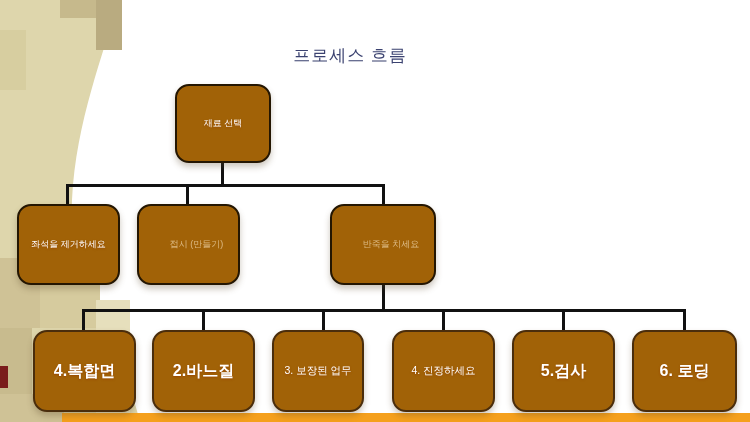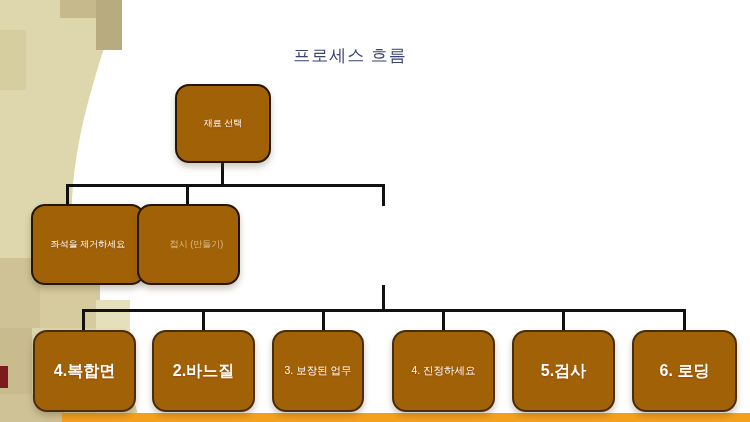--- a/index.html
+++ b/index.html
@@ -61,25 +61,28 @@
   <div class="conn" style="left:202px;top:309px;width:3px;height:22px;"></div>
   <div class="conn" style="left:322px;top:309px;width:3px;height:22px;"></div>
   <div class="conn" style="left:442px;top:309px;width:3px;height:22px;"></div>
   <div class="conn" style="left:562px;top:309px;width:3px;height:22px;"></div>
   <div class="conn" style="left:683px;top:309px;width:3px;height:22px;"></div>
 
   <div class="node" style="left:175px;top:84px;width:96px;height:79px;">
     <span class="node-label">재료 선택</span>
   </div>
 
-  <div class="node" style="left:31px;top:204px;width:114px;height:81px;">
+  <div class="node" style="left:17px;top:204px;width:103px;height:81px;">
     <span class="node-label">좌석을 제거하세요</span>
   </div>
   <div class="node" style="left:137px;top:204px;width:103px;height:81px;">
     <span class="node-label faint">접시 (만들기)</span>
+  </div>
+  <div class="node" style="left:330px;top:204px;width:106px;height:81px;">
+    <span class="node-label faint">반죽을 치세요</span>
   </div>
 
   <div class="node brown" style="left:33px;top:330px;width:103px;height:82px;">
     <span class="node-label big">4.복합면</span>
   </div>
   <div class="node brown" style="left:152px;top:330px;width:103px;height:82px;">
     <span class="node-label big">2.바느질</span>
   </div>
   <div class="node brown" style="left:272px;top:330px;width:92px;height:82px;">
     <span class="node-label mid">3. 보장된 업무</span>

